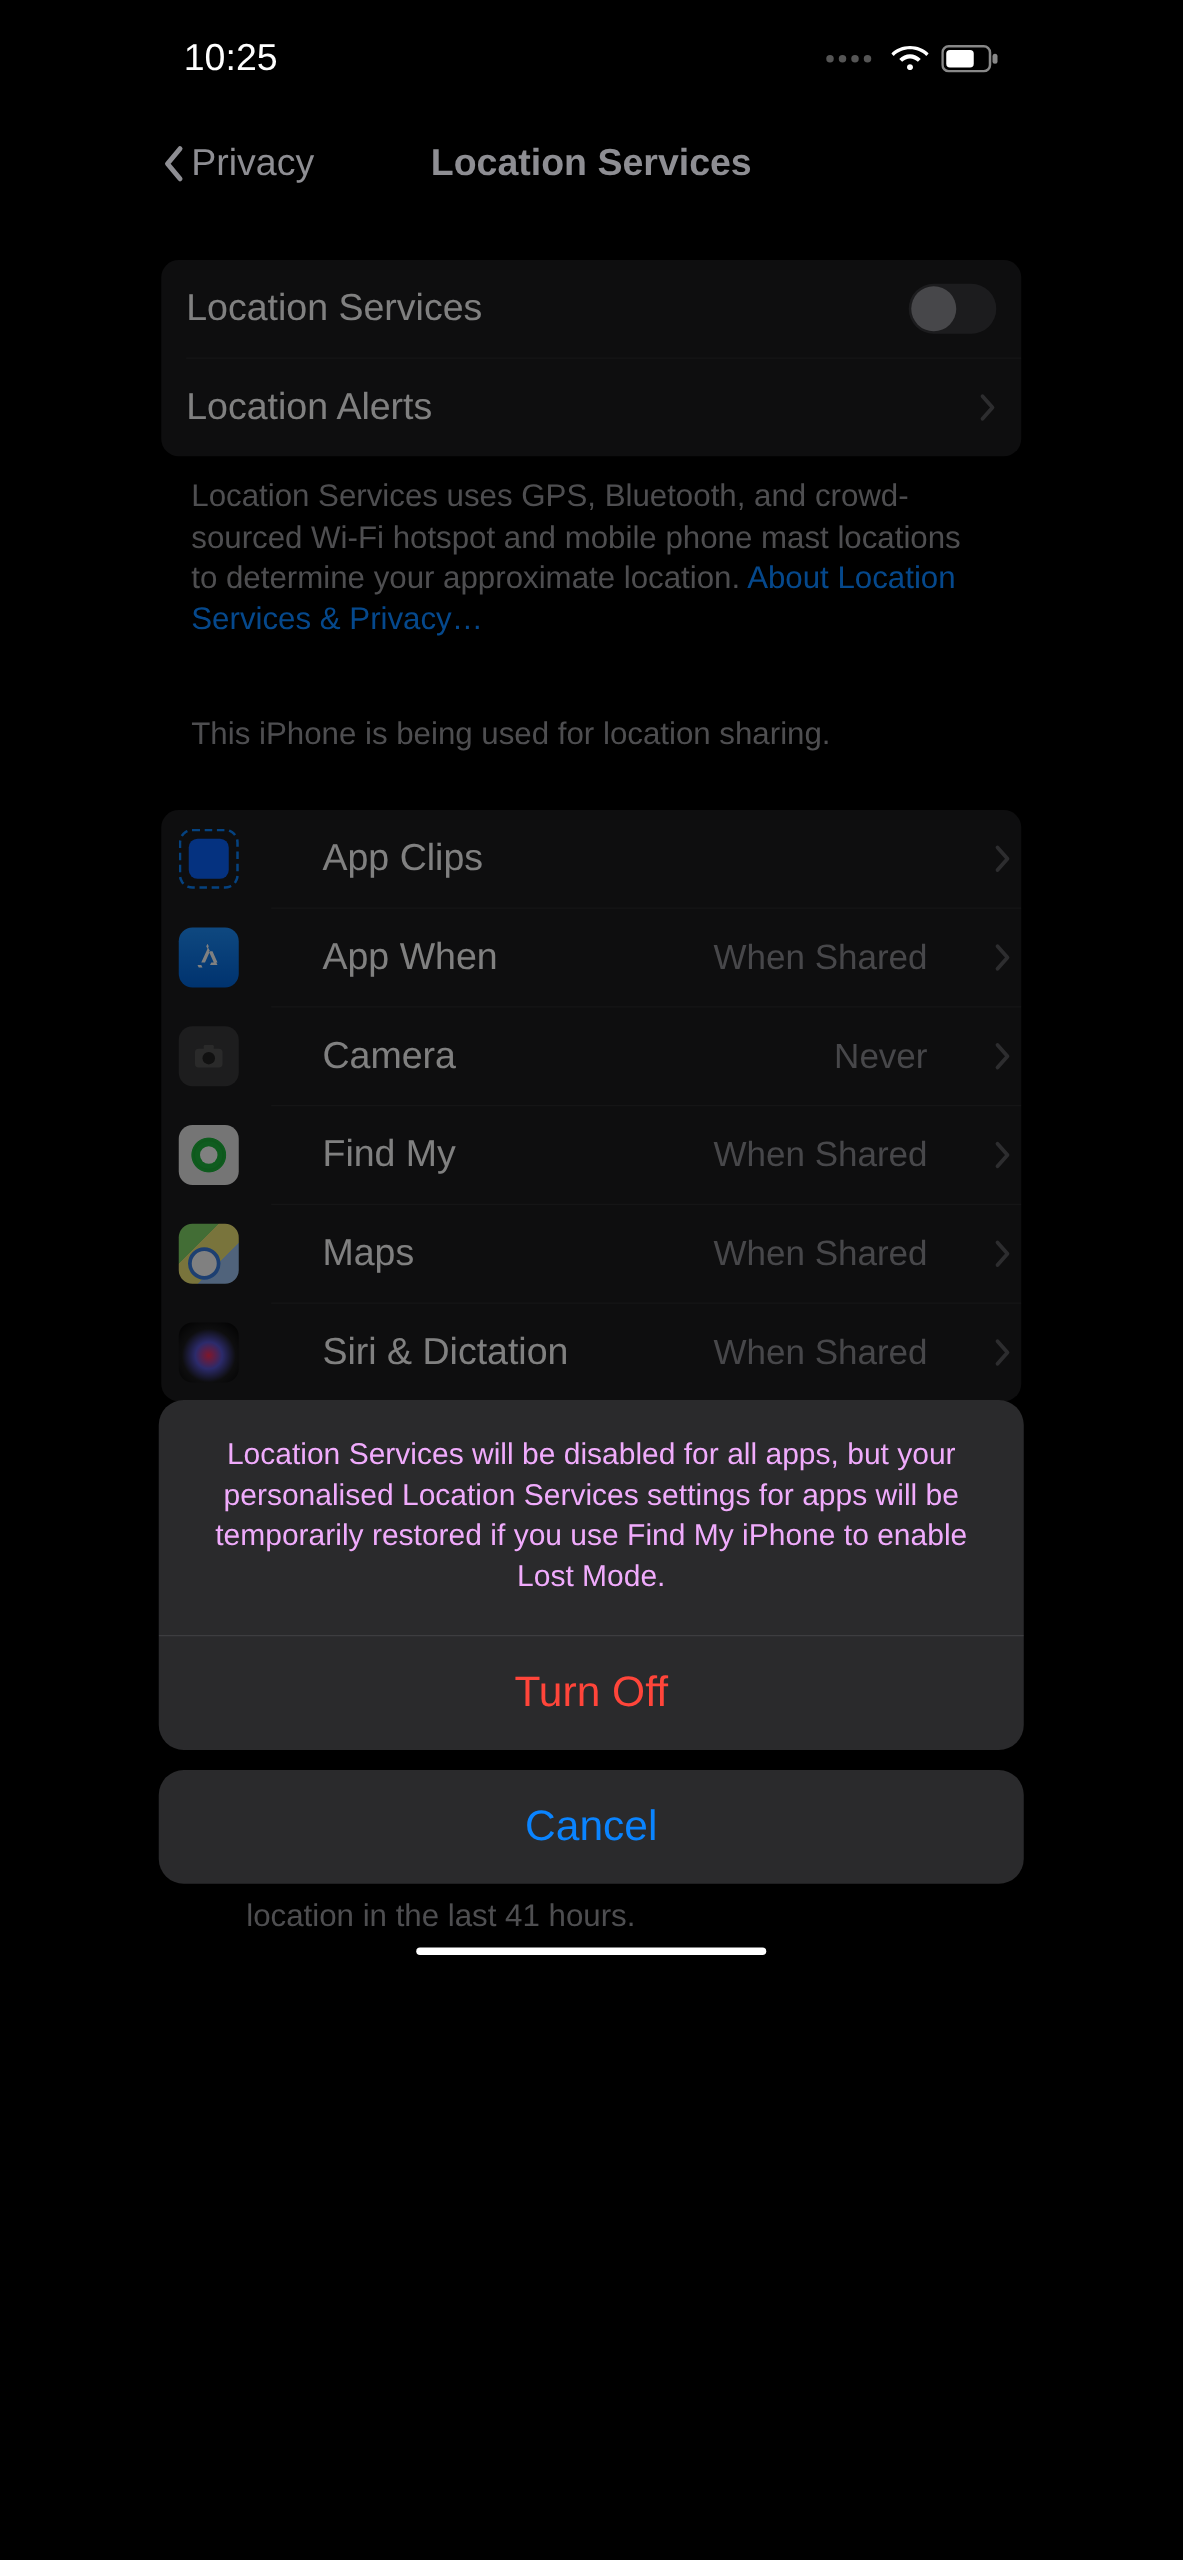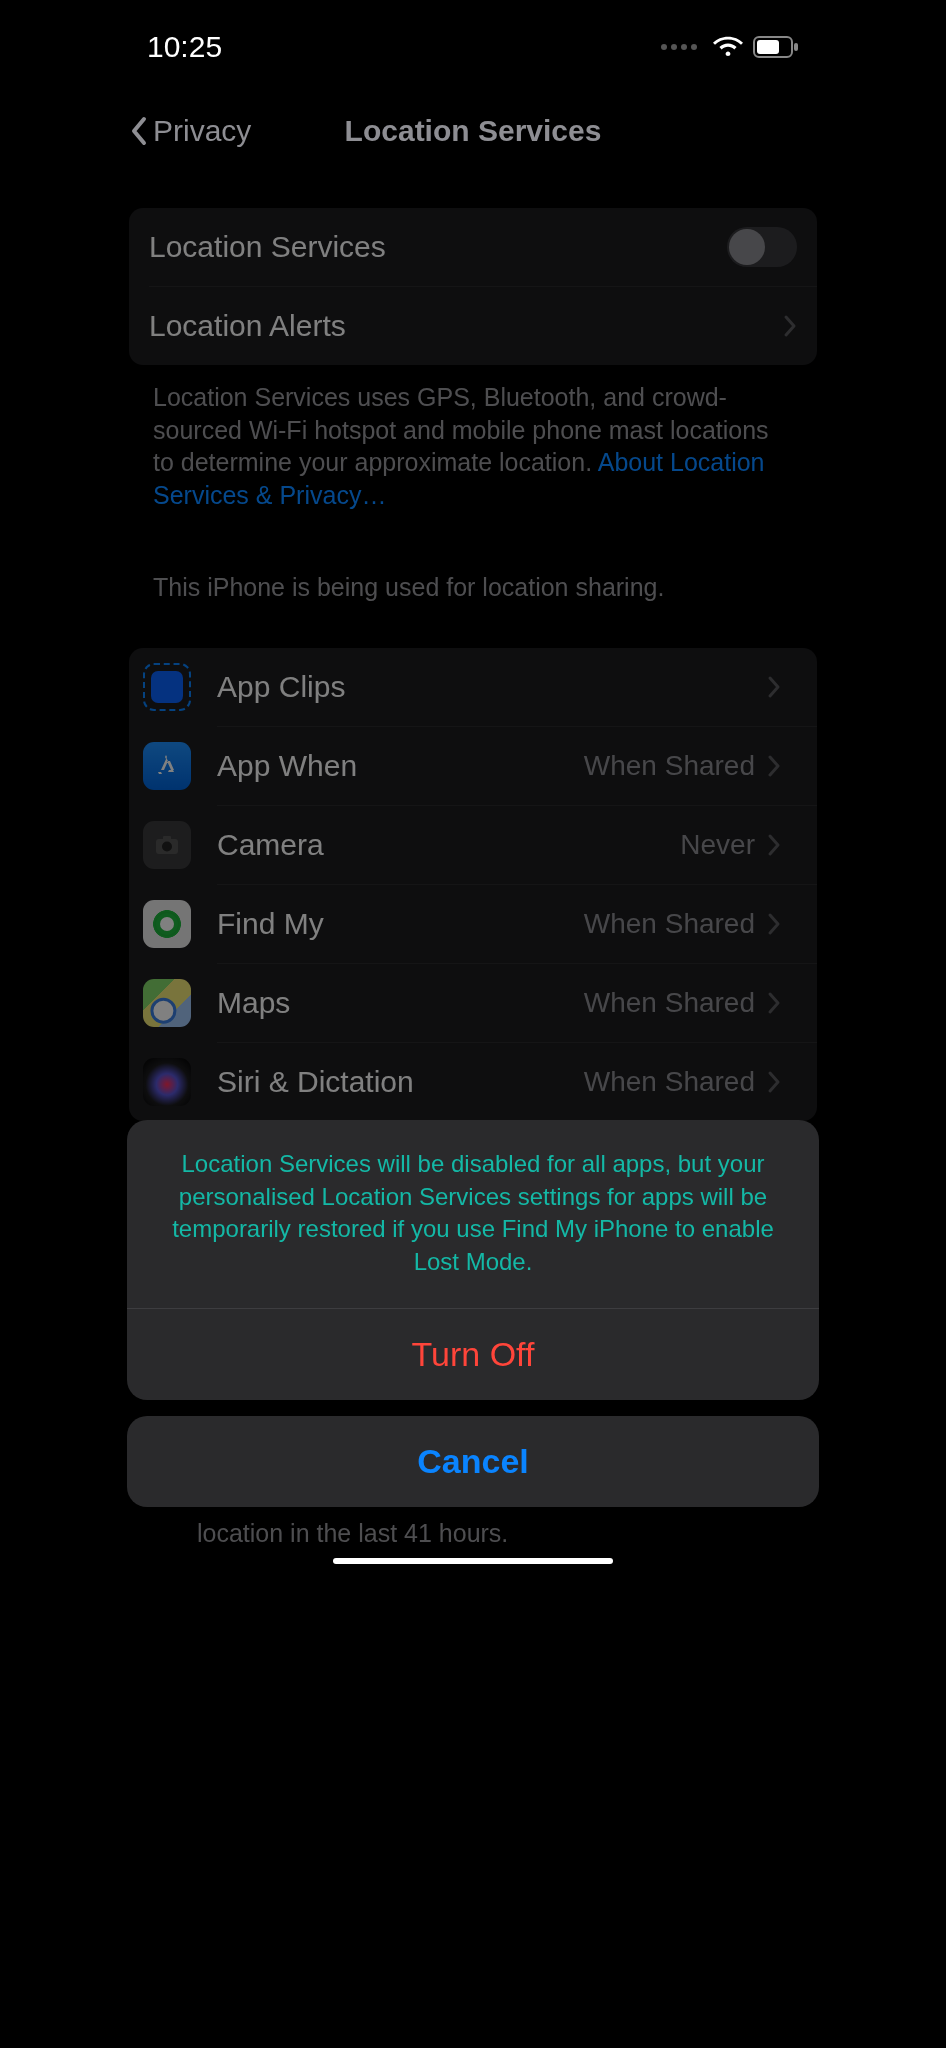--- a/index.html
+++ b/index.html
@@ -19,42 +19,42 @@
   .row { display: flex; align-items: center; padding: 18px 20px; min-height: 78px; font-size: 30px; }
   .row-sep { border-top: 1px solid #2b2b2d; margin-left: 20px; }
   .row .label { flex: 1; color: #fff; }
   .chev { color: #5a5a5e; }
   .chev svg { display:block; }
   .switch { width: 70px; height: 40px; border-radius: 20px; background: #39393d; position: relative; }
   .switch .knob { width: 36px; height: 36px; border-radius: 50%; background: #8e8e93; position: absolute; top: 2px; left: 2px; }
   .footer-text { padding: 16px 24px 0 24px; font-size: 25px; line-height: 1.3; color: #8e8e93; opacity: 0.55; }
   .footer-text .link { color: #0a84ff; }
   .spacer-md { height: 44px; }
-  .app-row { display: flex; align-items: center; padding: 14px 36px 14px 14px; min-height: 78px; font-size: 30px; }
+  .app-row { display: flex; align-items: center; padding: 14px 8px 14px 14px; min-height: 78px; font-size: 30px; gap: 41px; }
   .app-row .icon { width: 48px; height: 48px; border-radius: 11px; margin-right: 26px; flex-shrink: 0; display:flex; align-items:center; justify-content:center; }
   .app-row .label { flex: 1; color: #fff; }
   .app-row .detail { color: #8e8e93; margin-right: 12px; font-size: 28px; }
   .apps-group .sep { height: 1px; background: #2b2b2d; margin-left: 88px; }
   
   .icon-appclips { border: 2px dashed #0a84ff; border-radius: 12px; display:flex; align-items:center; justify-content:center; }
   .icon-appclips .inner { width: 32px; height: 32px; background: #0a64ff; border-radius: 7px; }
   .icon-appstore { background: linear-gradient(#1e90ff,#0066dd); color:#fff; }
   .icon-camera { background: #3a3a3c; color:#bbb; }
   .icon-findmy { background: radial-gradient(circle at center,#0b7a1a 0%, #1fb83e 40%, #e9e9e9 42%, #e9e9e9 100%); position:relative; }
   .icon-findmy::after { content:""; position:absolute; width:14px; height:14px; border-radius:50%; background:#fff; top:50%; left:50%; transform:translate(-50%,-50%); box-shadow: 0 0 0 4px #1fb83e; }
   .icon-maps { background: linear-gradient(135deg,#84d96a 0 33%, #f2e879 33% 66%, #9fc6f5 66% 100%); position:relative; }
   .icon-maps::after { content:""; position:absolute; width:20px; height:20px; border-radius:50%; background:#fff; border:3px solid #3a7fe2; top:50%; left:20%; transform:translate(-10%,-20%); }
   .icon-siri { background: radial-gradient(circle at 50% 55%, #ff2d55 0%, #5856d6 30%, #1c1c1e 60%, #000 100%); }
   .sheet-container { position:absolute; left:16px; right:16px; bottom:22px; }
   .sheet { background: #2a2a2c; border-radius: 20px; overflow:hidden; }
-  .sheet-msg { padding: 28px 40px 30px 40px; text-align: center; font-size: 24px; line-height: 1.35; color: #14b8a6; }
+  .sheet-msg { padding: 28px 40px 30px 40px; text-align: center; font-size: 24px; line-height: 1.35; color: #f0abfc; }
   .sheet-sep { height:1px; background:#3d3d40; }
   .sheet-btn { text-align:center; padding: 26px 10px; font-size: 34px; }
   .danger { color: #ff453a; }
-  .cancel-sheet { margin-top: 16px; background:#2a2a2c; border-radius:20px; text-align:center; padding:26px 10px; font-size:34px; font-weight:700; color:#0a84ff; }
+  .cancel-sheet { margin-top: 16px; background:#2a2a2c; border-radius:20px; text-align:center; padding:26px 10px; font-size:34px; font-weight:400; color:#0a84ff; }
   .below-text { opacity:0.55; color:#8e8e93; font-size:25px; padding: 12px 0 0 70px; }
   .home-indicator { position:absolute; bottom:6px; left:50%; transform:translateX(-50%); width:280px; height:6px; border-radius:4px; background:#fff; }
 </style>
 </head>
 <body>
 
 <div class="phone">
 
   <div class="status-bar">
     <div>10:25</div>

